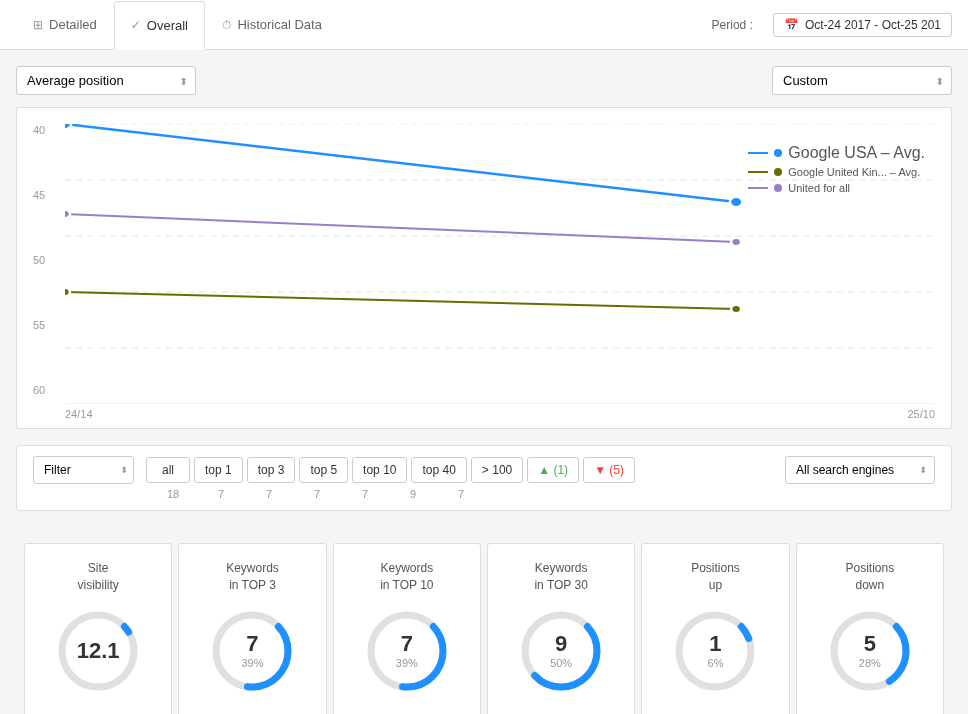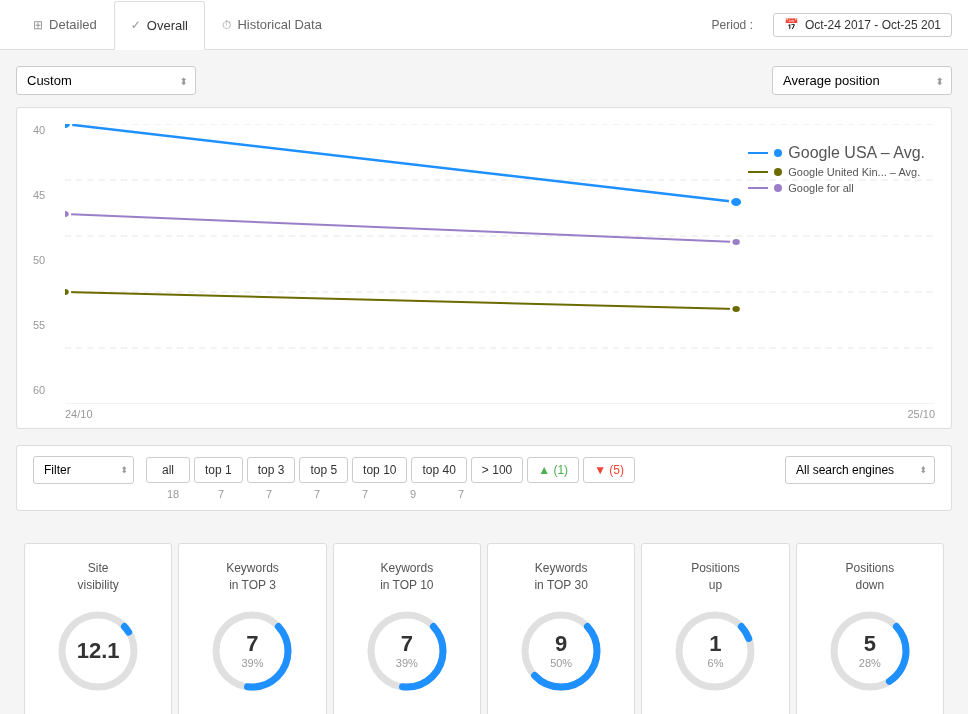--- a/index.html
+++ b/index.html
@@ -315,30 +315,30 @@
       <span>Oct-24 2017 - Oct-25 201</span>
     </button>
   </div>
 </div>
 
 <div class="main-content">
 
   <div class="controls-row">
     <div class="select-wrapper">
       <select class="select-box">
+        <option>Average position</option>
+        <option>Visibility</option>
+        <option>Traffic</option>
+      </select>
+    </div>
+    <div class="select-wrapper">
+      <select class="select-box">
         <option>Custom</option>
         <option>Last 7 days</option>
         <option>Last 30 days</option>
-      </select>
-    </div>
-    <div class="select-wrapper">
-      <select class="select-box">
-        <option>Average position</option>
-        <option>Visibility</option>
-        <option>Traffic</option>
       </select>
     </div>
   </div>
 
   <div class="chart-container">
     <div class="chart-area">
       <div class="y-axis">
         <span>40</span>
         <span>45</span>
         <span>50</span>
@@ -361,39 +361,39 @@
 
           <line x1="0" y1="168" x2="540" y2="185" stroke="#6b6b00" stroke-width="2"></line>
           <circle cx="0" cy="168" r="4" fill="#6b6b00" stroke="white" stroke-width="2"></circle>
           <circle cx="540" cy="185" r="4" fill="#6b6b00" stroke="white" stroke-width="2"></circle>
 
           <line x1="0" y1="90" x2="540" y2="118" stroke="#9b7ec8" stroke-width="2"></line>
           <circle cx="0" cy="90" r="4" fill="#9b7ec8" stroke="white" stroke-width="2"></circle>
           <circle cx="540" cy="118" r="4" fill="#9b7ec8" stroke="white" stroke-width="2"></circle>
         </svg>
         <div class="x-axis">
-          <span>24/10</span>
+          <span>24/14</span>
           <span>25/10</span>
         </div>
 
         <div style="position:absolute; right: 10px; top: 20px;">
           <div class="legend-item">
             <span style="width:20px;height:2px;background:#1e90ff;display:inline-block;"></span>
             <span style="width:8px;height:8px;border-radius:50%;background:#1e90ff;display:inline-block;"></span>
             <span style="font-size:16px;color:#555;">Google USA – Avg.</span>
           </div>
           <div class="legend-item">
             <span style="width:20px;height:2px;background:#6b6b00;display:inline-block;"></span>
             <span style="width:8px;height:8px;border-radius:50%;background:#6b6b00;display:inline-block;"></span>
             <span style="font-size:11px;color:#555;">Google United Kin... – Avg.</span>
           </div>
           <div class="legend-item">
             <span style="width:20px;height:2px;background:#9b7ec8;display:inline-block;"></span>
             <span style="width:8px;height:8px;border-radius:50%;background:#9b7ec8;display:inline-block;"></span>
-            <span style="font-size:11px;color:#555;">Google for all</span>
+            <span style="font-size:11px;color:#555;">United for all</span>
           </div>
         </div>
       </div>
     </div>
   </div>
 
   <div class="filter-section">
     <div class="filter-row">
       <div class="filter-select-wrapper">
         <select class="filter-select">

